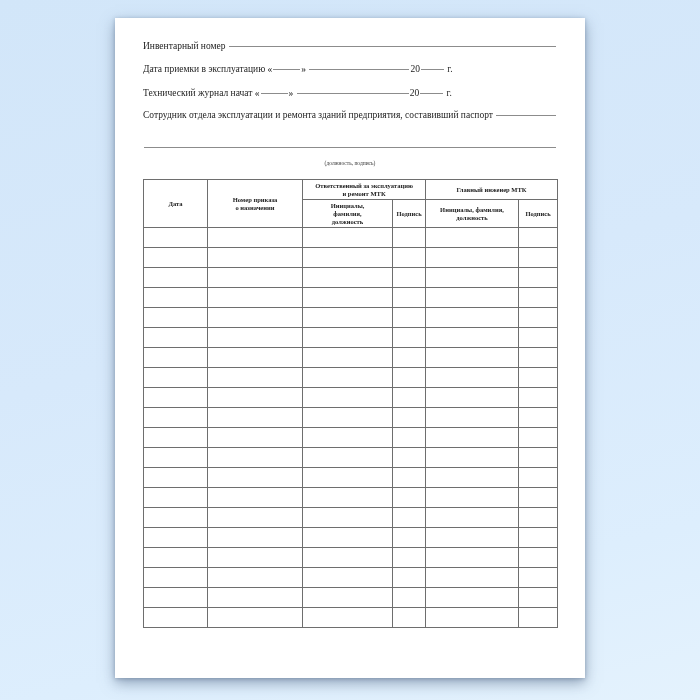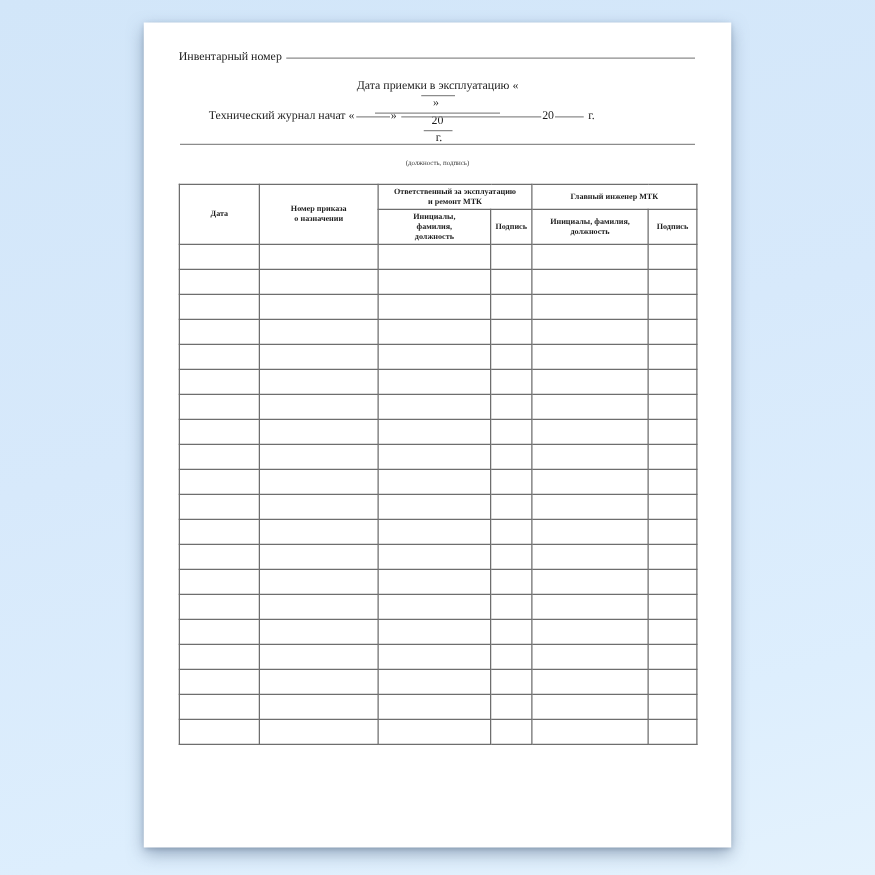--- a/index.html
+++ b/index.html
@@ -14,22 +14,22 @@
     background:#ffffff;
     box-shadow:0 5px 13px rgba(82,103,133,0.55), 0 1px 4px rgba(82,103,133,0.4);
   }
   .content{padding:22px 28px 0 28px;}
   
   .form-line{
     position:relative;display:flex;align-items:center;
     height:13px;color:#1c1c1c;font-size:9.5px;font-family:Liberation Serif, serif;
   }
   .form-line:nth-child(1){margin-bottom:10px;}
-  .form-line:nth-child(2){margin-bottom:11px;flex-direction:column;}
-  .form-line:nth-child(3){margin-bottom:9px;margin-left:24px;}
+  .form-line:nth-child(2){margin-bottom:11px;}
+  .form-line:nth-child(3){margin-bottom:9px;}
   .form-line:nth-child(4){margin-bottom:19px;}
   .form-line:nth-child(5){margin-bottom:8px;}
   .ftext{display:block;line-height:13px;white-space:pre;}
   .blank{
     display:block;position:relative;
     border-bottom:1px solid #8c8c8c;margin:0 1px;
     box-sizing:border-box;
   }
   .blank.fill{flex:1 1 auto;}
   .note{
@@ -76,20 +76,24 @@
             <span class="ftext"> г.</span>
           </div>
           <div class="form-line">
             <span class="ftext">Технический журнал начат «</span>
             <span class="blank" style="width: 27px;"></span>
             <span class="ftext">» </span>
             <span class="blank" style="width: 112px;"></span>
             <span class="ftext">20</span>
             <span class="blank" style="width: 23px;"></span>
             <span class="ftext"> г.</span>
+          </div>
+          <div class="form-line">
+            <span class="ftext">Сотрудник отдела эксплуатации и ремонта зданий предприятия, составивший паспорт </span>
+            <span class="blank fill"></span>
           </div>
           <div class="form-line">
             <span class="blank fill">
               <span class="note">(должность, подпись)</span>
             </span>
           </div>
         </div>
 
       <table class="journal">
         <colgroup>

